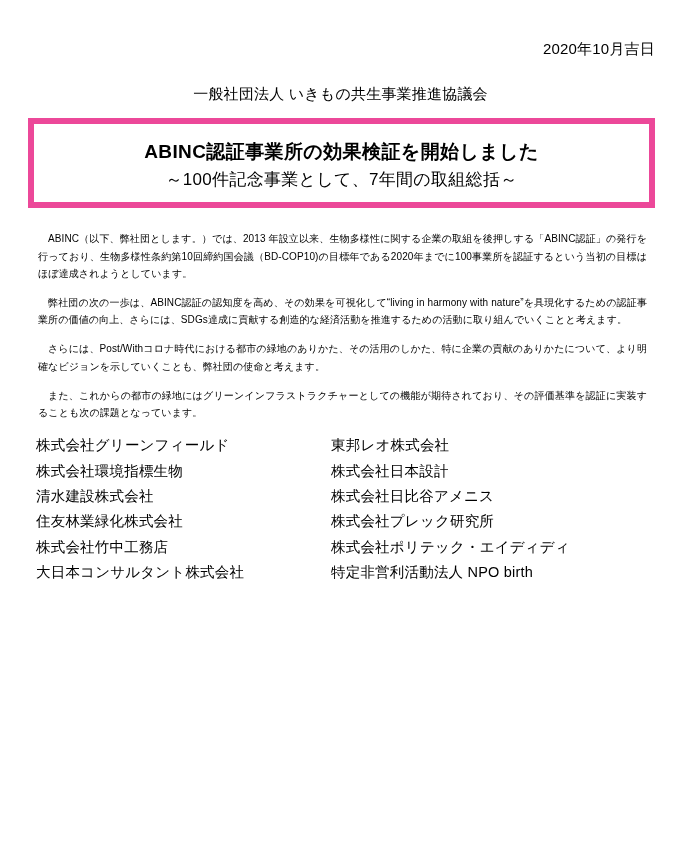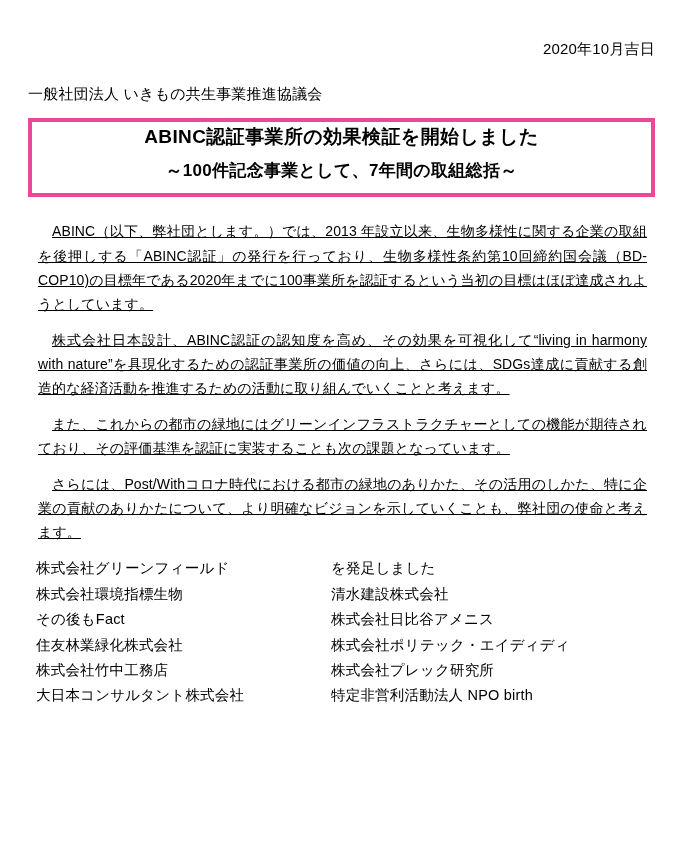--- a/index.html
+++ b/index.html
@@ -22,57 +22,56 @@
     padding: 40px 28px 0 28px;
     position: relative;
   }
   .date-line {
     text-align: right;
     font-size: 15px;
     letter-spacing: 0.2px;
     margin-bottom: 26px;
   }
   .org-line {
-    text-align: left;
+    text-align: center;
     font-size: 15px;
     letter-spacing: 0.2px;
     margin-bottom: 14px;
     padding-right: 2px;
   }
   .title-box {
-    border: 4px solid #ec4899;
-    padding: 2px 6px 11px 6px;
+    border: 6px solid #ec4899;
+    padding: 15px 6px 11px 6px;
     text-align: center;
     margin-bottom: 22px;
   }
   .title-main {
     font-size: 19px;
     font-weight: bold;
     letter-spacing: 0.4px;
     line-height: 1.35;
   }
   .title-sub {
     font-size: 17px;
-    font-weight: bold;
+    font-weight: normal;
     letter-spacing: 0.3px;
     line-height: 1.4;
-    margin-top: 9px;
+    margin-top: 3px;
   }
   .body-block {
     padding: 0 8px 0 10px;
   }
   .para {
-    font-size: 14px;
+    font-size: 10px;
     line-height: 1.72;
     text-align: justify;
     text-justify: inter-ideograph;
     margin: 0 0 12px 0;
     text-indent: 1em;
     letter-spacing: 0.1px;
-    text-decoration: underline;
   }
   .list-heading {
     font-size: 14.5px;
     margin: 36px 0 6px 2px;
     letter-spacing: 0.2px;
   }
   .members {
     display: flex;
     padding-left: 8px;
   }
@@ -102,40 +101,40 @@
 
   <div class="org-line">一般社団法人 いきもの共生事業推進協議会</div>
 
   <div class="title-box">
     <div class="title-main">ABINC認証事業所の効果検証を開始しました</div>
     <div class="title-sub">～100件記念事業として、7年間の取組総括～</div>
   </div>
 
   <div class="body-block">
     <p class="para">ABINC（以下、弊社団とします。）では、2013 年設立以来、生物多様性に関する企業の取組を後押しする「ABINC認証」の発行を行っており、生物多様性条約第10回締約国会議（BD-COP10)の目標年である2020年までに100事業所を認証するという当初の目標はほぼ達成されようとしています。</p>
-    <p class="para">株式会社日本設計、ABINC認証の認知度を高め、その効果を可視化して“living in harmony with nature”を具現化するための認証事業所の価値の向上、さらには、SDGs達成に貢献する創造的な経済活動を推進するための活動に取り組んでいくことと考えます。</p>
+    <p class="para">弊社団の次の一歩は、ABINC認証の認知度を高め、その効果を可視化して“living in harmony with nature”を具現化するための認証事業所の価値の向上、さらには、SDGs達成に貢献する創造的な経済活動を推進するための活動に取り組んでいくことと考えます。</p>
+    <p class="para">さらには、Post/Withコロナ時代における都市の緑地のありかた、その活用のしかた、特に企業の貢献のありかたについて、より明確なビジョンを示していくことも、弊社団の使命と考えます。</p>
     <p class="para">また、これからの都市の緑地にはグリーンインフラストラクチャーとしての機能が期待されており、その評価基準を認証に実装することも次の課題となっています。</p>
-    <p class="para">さらには、Post/Withコロナ時代における都市の緑地のありかた、その活用のしかた、特に企業の貢献のありかたについて、より明確なビジョンを示していくことも、弊社団の使命と考えます。</p>
   </div>
 
 
   <div class="members">
     <div class="members-col left">
       <div class="member">株式会社グリーンフィールド</div>
       <div class="member">株式会社環境指標生物</div>
-      <div class="member">その後もFact</div>
+      <div class="member">清水建設株式会社</div>
       <div class="member">住友林業緑化株式会社</div>
       <div class="member">株式会社竹中工務店</div>
       <div class="member">大日本コンサルタント株式会社</div>
 
     </div>
     <div class="members-col right">
-      <div class="member">を発足しました</div>
-      <div class="member">清水建設株式会社</div>
+      <div class="member">東邦レオ株式会社</div>
+      <div class="member">株式会社日本設計</div>
       <div class="member">株式会社日比谷アメニス</div>
+      <div class="member">株式会社プレック研究所</div>
       <div class="member">株式会社ポリテック・エイディディ</div>
-      <div class="member">株式会社プレック研究所</div>
       <div class="member">特定非営利活動法人 NPO birth</div>
 
     </div>
   </div>
 
 </div>
 
 </body></html>

